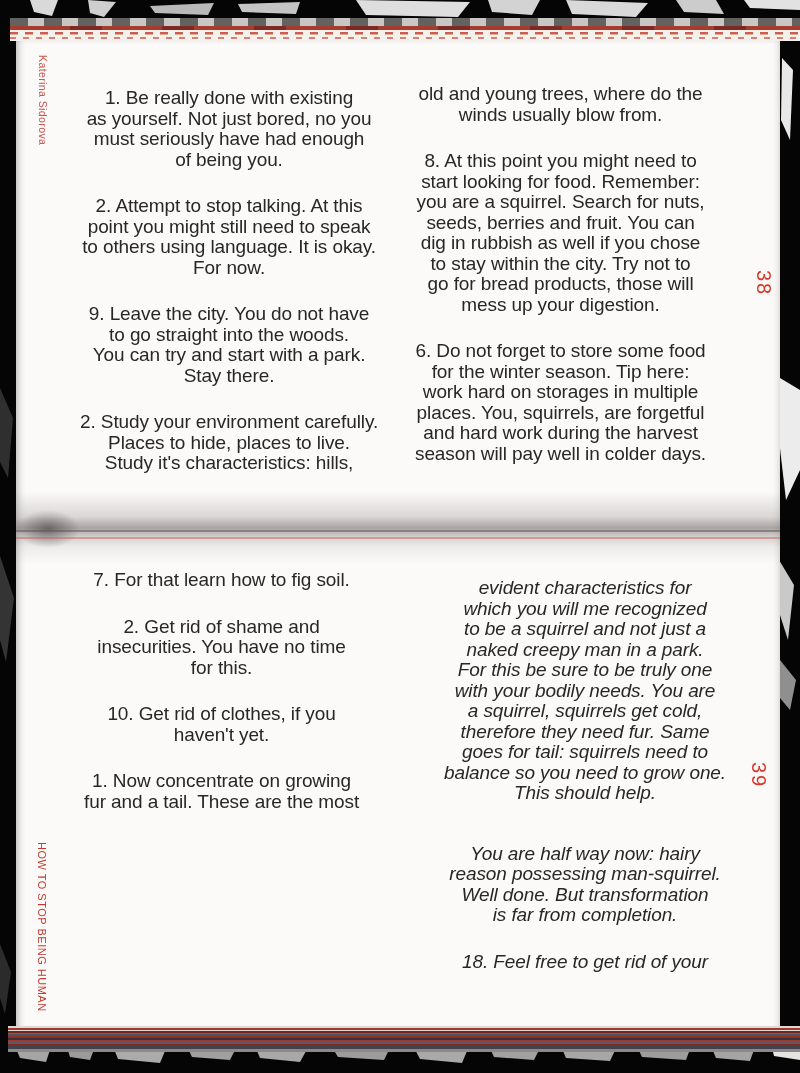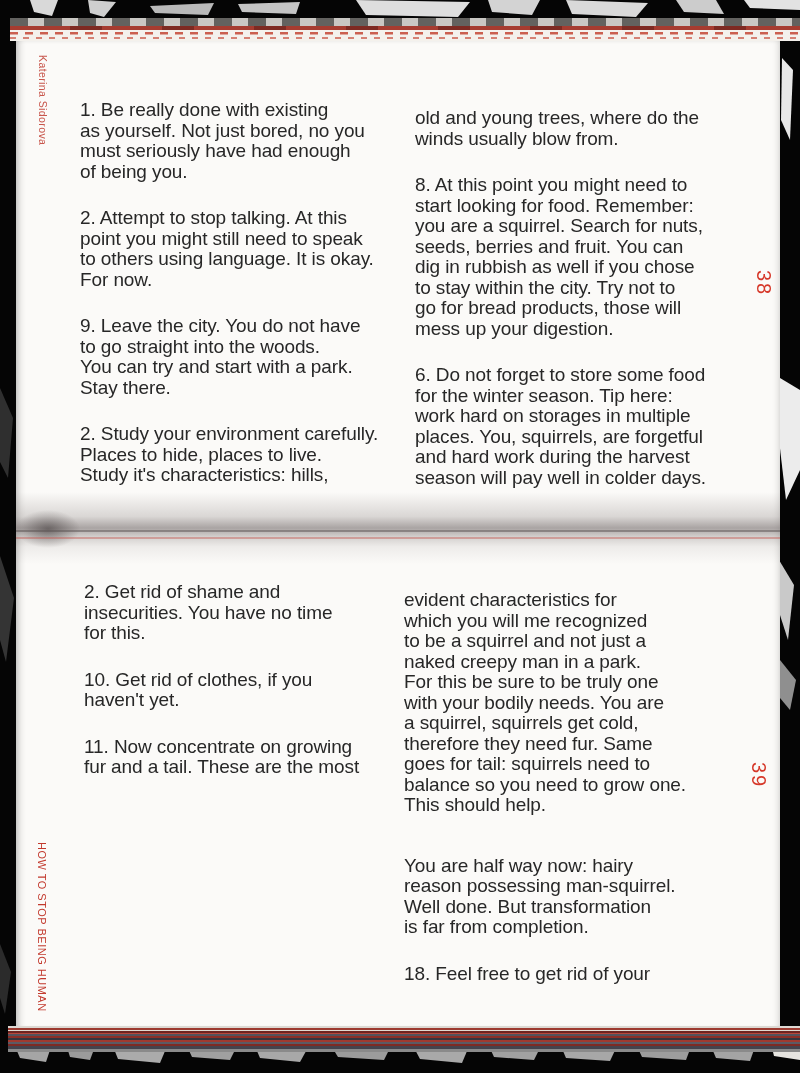--- a/index.html
+++ b/index.html
@@ -41,26 +41,26 @@
   
   .bottom-stripes { position:absolute; left:8px; top:1026px; width:792px; height:26px;
     background:linear-gradient(180deg,
       #ddd9d3 0 8%, #9c3a30 8% 14%, #e0d8d0 14% 18%, #6e2420 18% 26%,
       #b8453a 26% 32%, #53525c 32% 38%, #8c2f28 38% 46%, #35343e 46% 54%,
       #a03a30 54% 62%, #5b5a64 62% 70%, #7e2a24 70% 78%, #44434d 78% 88%, #8a8a8a 88% 100%); }
 
   
   .col { position:absolute; color:var(--text,#272727); font-size:19px;
     line-height:20.5px; letter-spacing:-0.1px; }
-  .col p { white-space:pre; margin:16px 0 26px 0; }
+  .col p { white-space:pre; margin:4px 0 26px 0;text-align:center; }
   .col p.gap-lg { margin-bottom:40px; }
   .col-38-l { left:80px;  top:84px;  }
-  .col-38-r { left:415px; top:92px;  }
+  .col-38-r { left:415px; top:80px;  }
   .col-39-l { left:84px;  top:566px; }
-  .col-39-r { left:404px; top:574px; }
+  .col-39-r { left:444px; top:574px;font-style:italic; }
 
   
   .vtext { position:absolute; writing-mode:vertical-rl; }
   .author { left:37px; top:55px;  font-size:10.5px; letter-spacing:.4px; color:var(--author-red,#c8564c); }
   .series { left:36px; top:842px; font-size:11px;   letter-spacing:.5px; color:var(--title-red,#c2392d); }
   .pagenum { position:absolute; writing-mode:vertical-rl; font-size:20px;
     letter-spacing:2px; color:var(--accent-red,#d6382a); }
   .num-38 { left:752px; top:270px; }
   .num-39 { left:747px; top:762px; }
 </style>
@@ -153,26 +153,27 @@
 season will pay well in colder days.</p>
   </div>
 
   <div class="gutter">
     <div class="gutter-dark-left"></div>
     <div class="gutter-line"></div>
     <div class="gutter-redline"></div>
   </div>
 
   <div class="col col-39-l">
+    <p>7. For that learn how to fig soil.</p>
     <p>2. Get rid of shame and
 insecurities. You have no time
 for this.</p>
     <p>10. Get rid of clothes, if you
 haven't yet.</p>
-    <p>11. Now concentrate on growing
+    <p>1. Now concentrate on growing
 fur and a tail. These are the most</p>
   </div>
   <div class="col col-39-r">
     <p class="gap-lg">evident characteristics for
 which you will me recognized
 to be a squirrel and not just a
 naked creepy man in a park.
 For this be sure to be truly one
 with your bodily needs. You are
 a squirrel, squirrels get cold,

